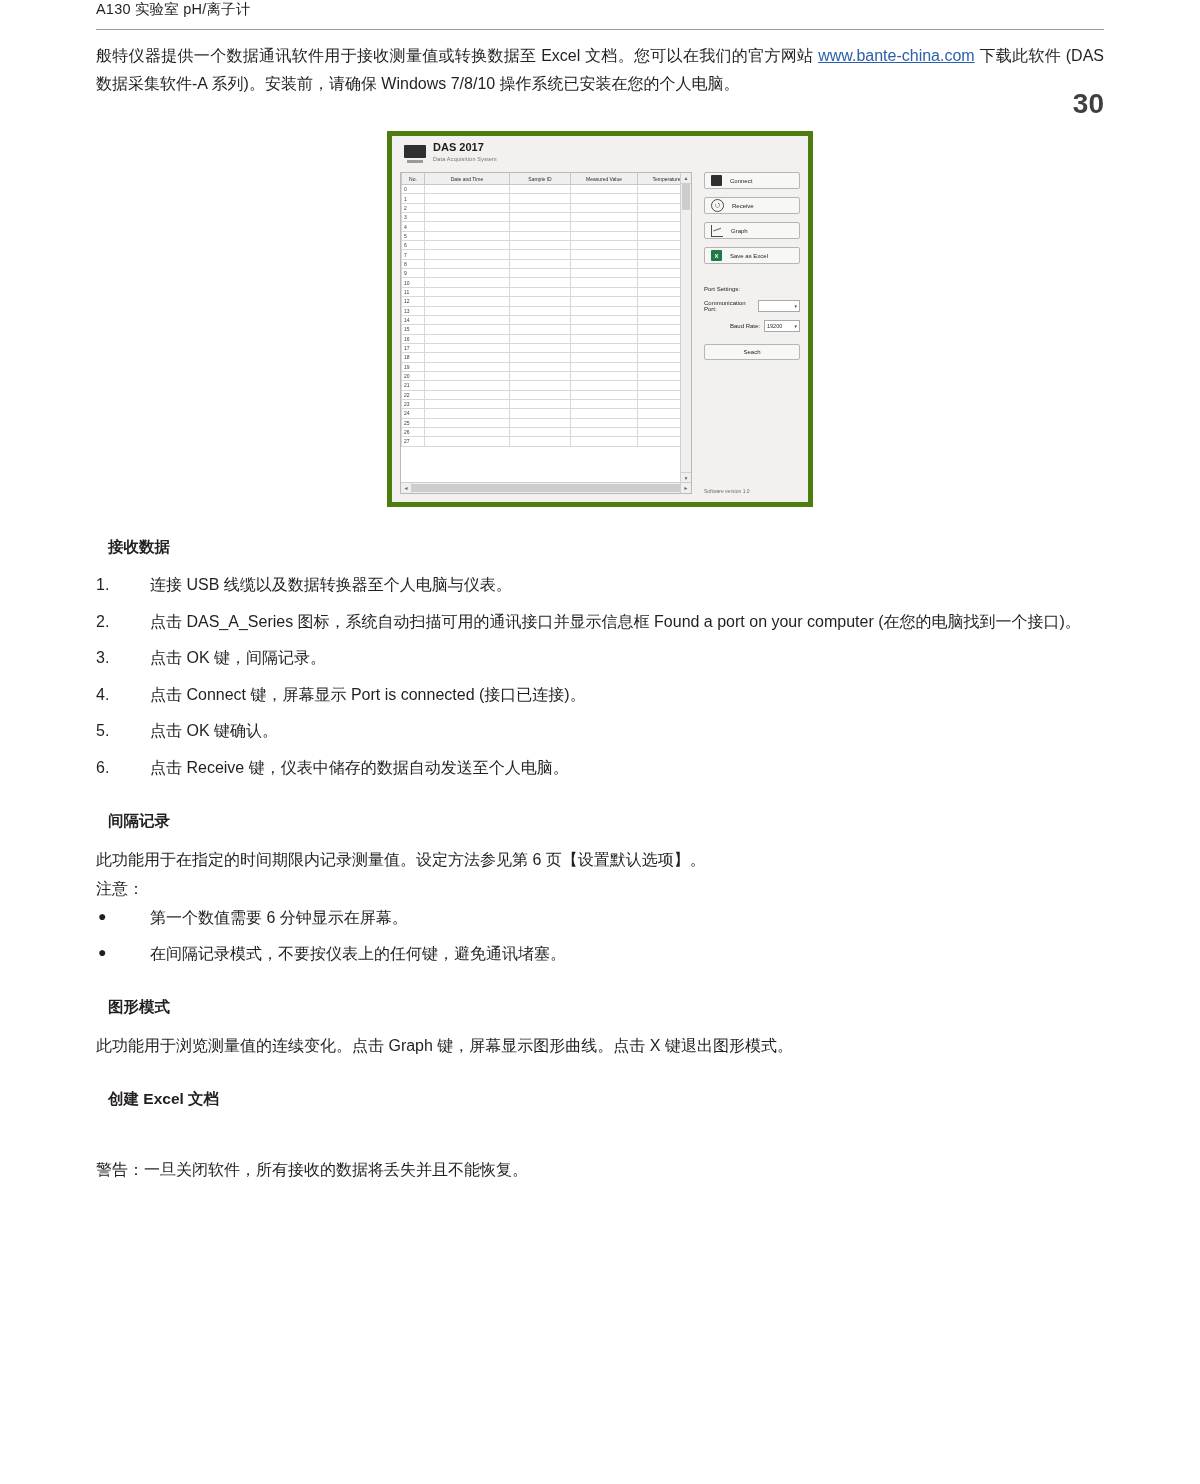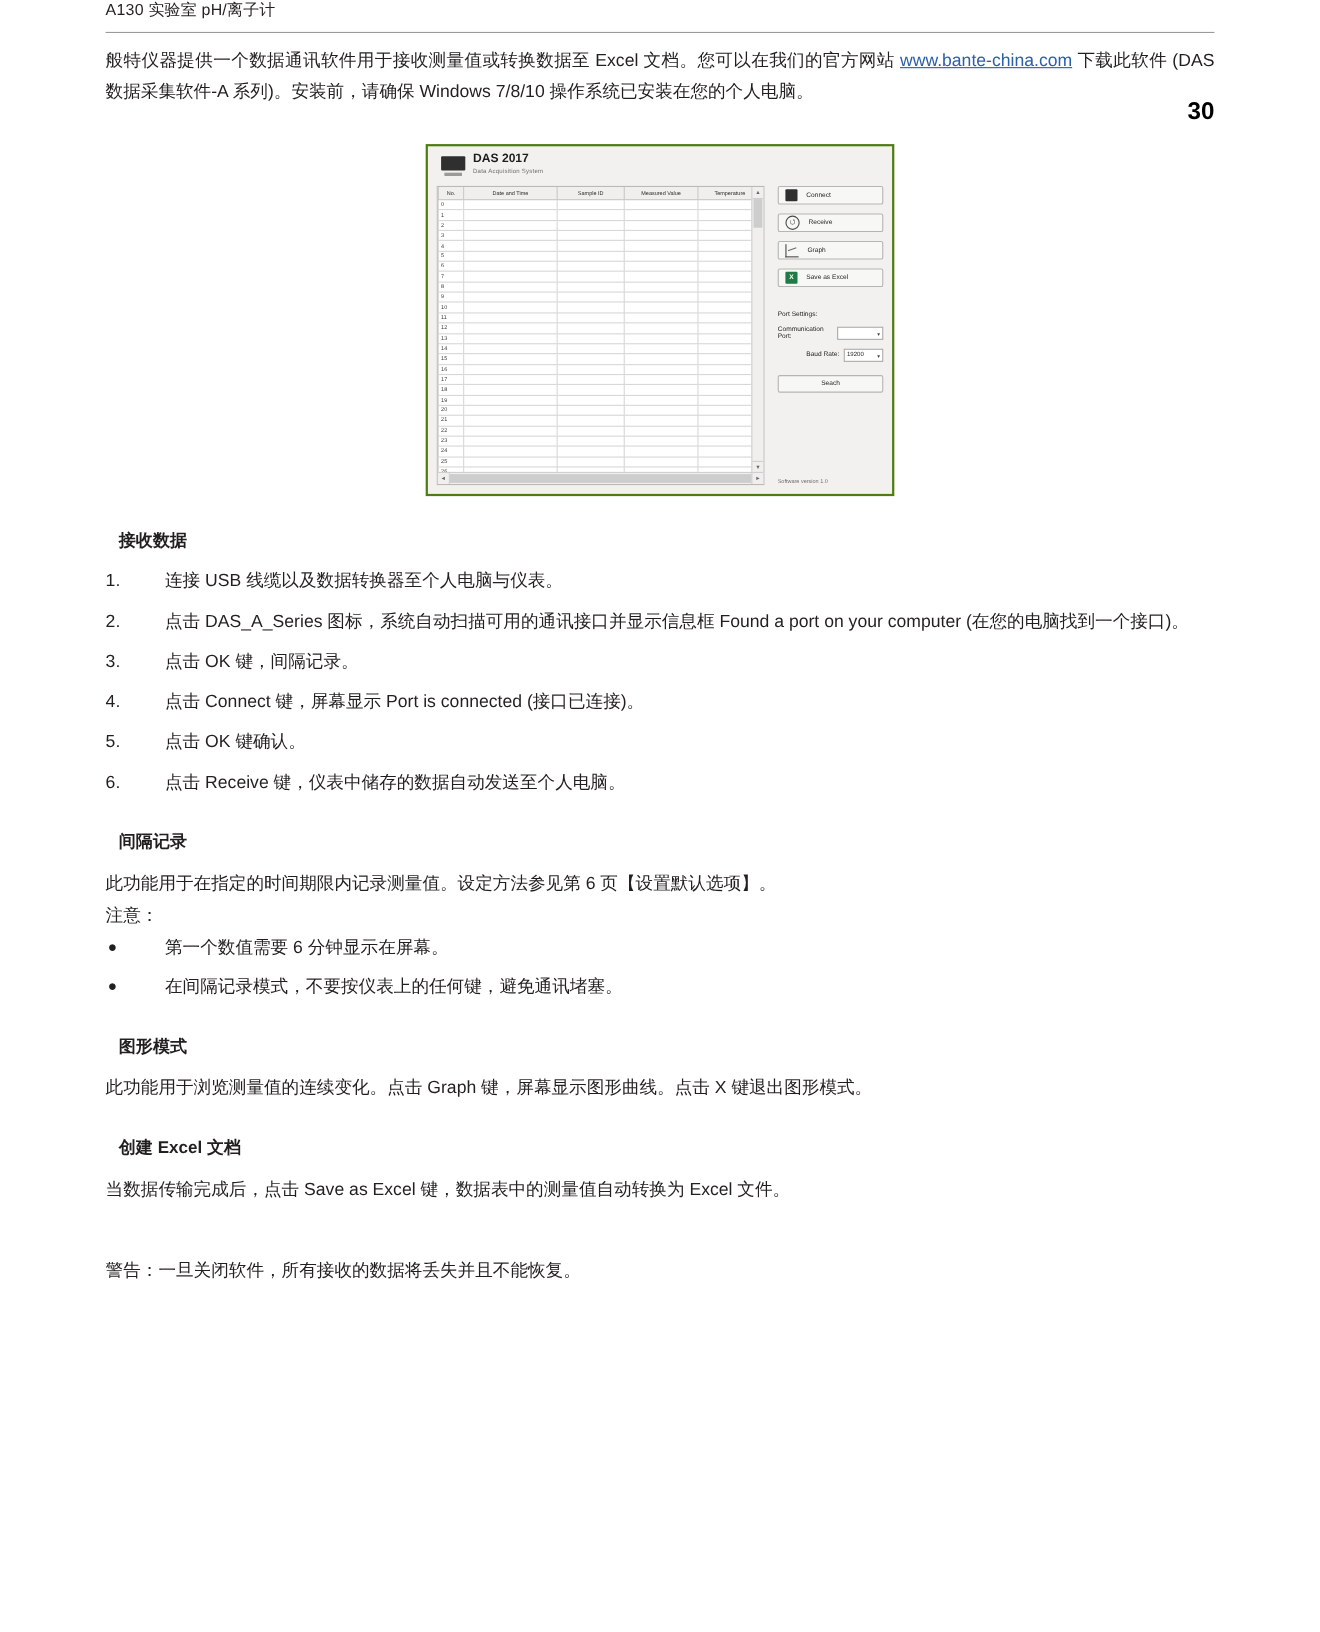--- a/index.html
+++ b/index.html
@@ -22,23 +22,23 @@
     height:42px;
   }
   .header-title{
     font-size:14.5px;
     color:#231f20;
     letter-spacing:.2px;
   }
   .header-page{
     position:absolute;
     right:0;top:88px;
-    font-size:22px;
+    font-size:28px;
     font-weight:bold;
-    color:#000000;
+    color:#404040;
     margin-left:12px;
   }
   .header-rule{
     border-bottom:1px solid #9a9a9a;
     margin-top:10px;
   }
   
   h2.sec{
     font-size:19px;
     font-weight:bold;
@@ -77,23 +77,23 @@
   ul.bullets li .dot{
     position:absolute;left:2px;top:0;
     font-size:14px;
   }
   
   .screenshot-wrap{
     margin:34px 0 30px 0;
     display:flex;justify-content:center;
   }
   .das{
-    width:426px;height:320px;
+    width:426px;height:376px;
     background:#f2f1ef;
-    border:2px solid #4d7c0f;
+    border:5px solid #4d7c0f;
     box-sizing:border-box;
     position:relative;
     font-family:"Liberation Sans", sans-serif;
   }
   .das-title-bar{
     height:30px;
     padding:6px 0 0 12px;
     display:flex;align-items:flex-start;
   }
   .das-logo{
@@ -561,16 +561,15 @@
   <p class="para">注意：</p>
   <ul class="bullets" id="interval-bullets">
       <li><span class="dot">●</span><span>第一个数值需要 6 分钟显示在屏幕。</span></li>
       <li><span class="dot">●</span><span>在间隔记录模式，不要按仪表上的任何键，避免通讯堵塞。</span></li>
     </ul>
 
   <h3 class="sub">图形模式</h3>
   <p class="para">此功能用于浏览测量值的连续变化。点击 Graph 键，屏幕显示图形曲线。点击 X 键退出图形模式。</p>
 
   <h3 class="sub">创建 Excel 文档</h3>
-  <p class="para">当数据传输完成后，点击 Save as Excel 键，数据表中的测量值自动转换为 Excel 文件。</p>
   <p class="para" style="margin-top:46px;">警告：一旦关闭软件，所有接收的数据将丢失并且不能恢复。</p>
 
 </div>
 
 </body></html>

